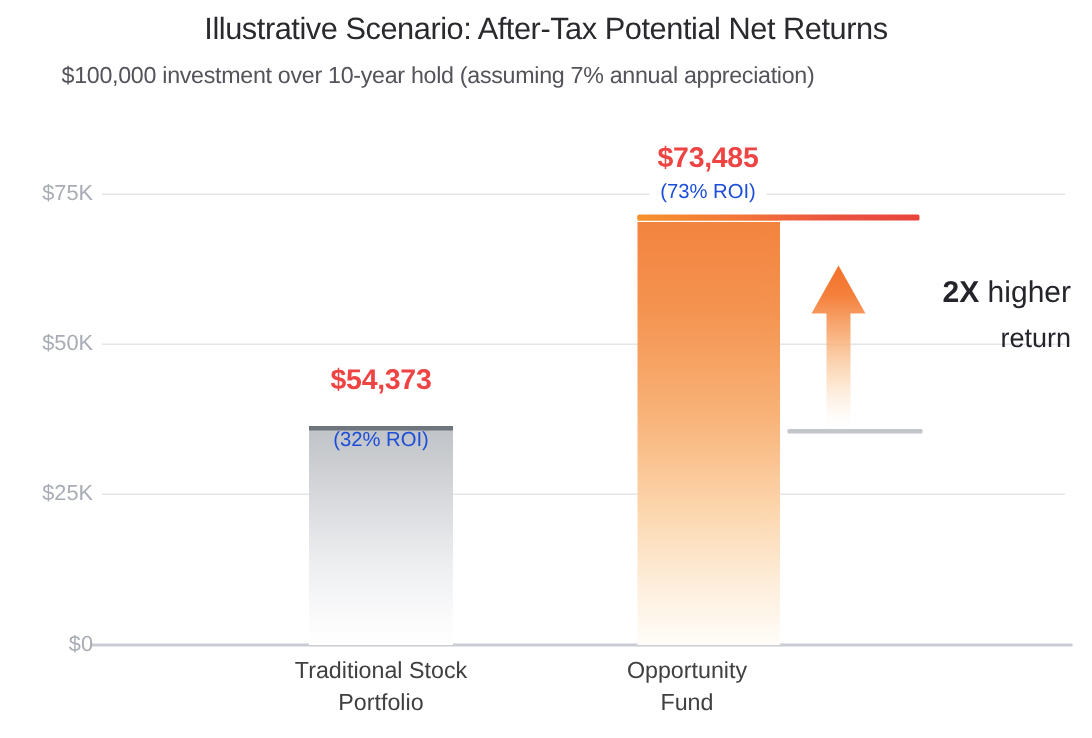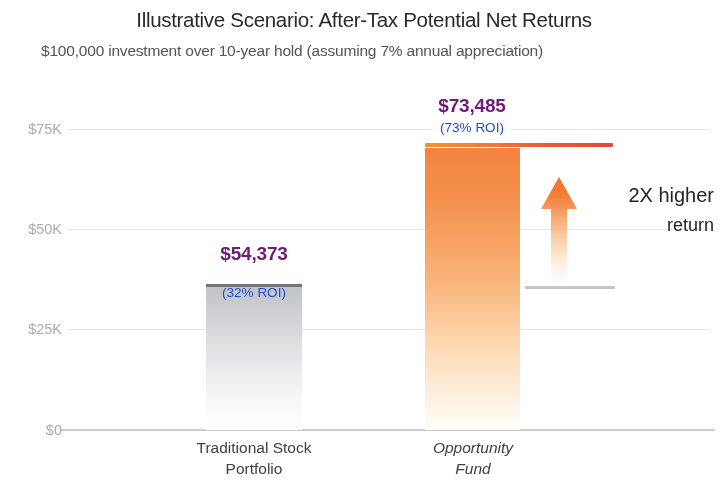--- a/index.html
+++ b/index.html
@@ -118,21 +118,21 @@
     height: 3px;
     background: #f59331;
   }
 
   
   .value-label {
     position: absolute;
     text-align: center;
     font-size: 19px;
     font-weight: bold;
-    color: #701a75;
+    color: #ef4444;
     letter-spacing: -0.2px;
     white-space: nowrap;
   }
   .roi-label {
     position: absolute;
     text-align: center;
     font-size: 13.5px;
     font-weight: normal;
     color: #1d4ed8;
     white-space: nowrap;
@@ -187,21 +187,21 @@
   .annotation {
     position: absolute;
     right: 14px;
     top: 180px;
     width: 230px;
     text-align: right;
     color: #24242a;
     line-height: 30px;
   }
   .annotation .line1 { font-size: 20px; font-weight: normal; }
-  .annotation .line1 b { font-weight: normal; }
+  .annotation .line1 b { font-weight: bold; }
   .annotation .line2,
   .annotation .line3 { font-size: 18px; font-weight: normal; }
 </style>
 </head>
 <body>
 
 <div id="chart-root">
 
   <div class="chart-title">Illustrative Scenario: After-Tax Potential Net Returns</div>
   <div class="chart-subtitle">$100,000 investment over 10-year hold (assuming 7% annual appreciation)</div>
@@ -249,21 +249,21 @@
           </linearGradient>
         </defs>
         <path d="M21 1 L39 33 L29 33 L29 112 L13 112 L13 33 L3 33 Z" fill="url(#arrowFade)"></path>
       </svg>
     </div>
 
     <div class="cat-label" style="left:174px; top:437px; width:160px;">
       <div>Traditional Stock</div>
       <div>Portfolio</div>
     </div>
-    <div class="cat-label" style="left:393px; top:437px; width:160px;font-style:italic;">
+    <div class="cat-label" style="left:378px; top:437px; width:160px;">
       <div>Opportunity</div>
       <div>Fund</div>
     </div>
 
     <div class="annotation">
       <div class="line1"><b>2X</b><span> higher</span></div>
       <div class="line3">return</div>
     </div>
 
   </div>

